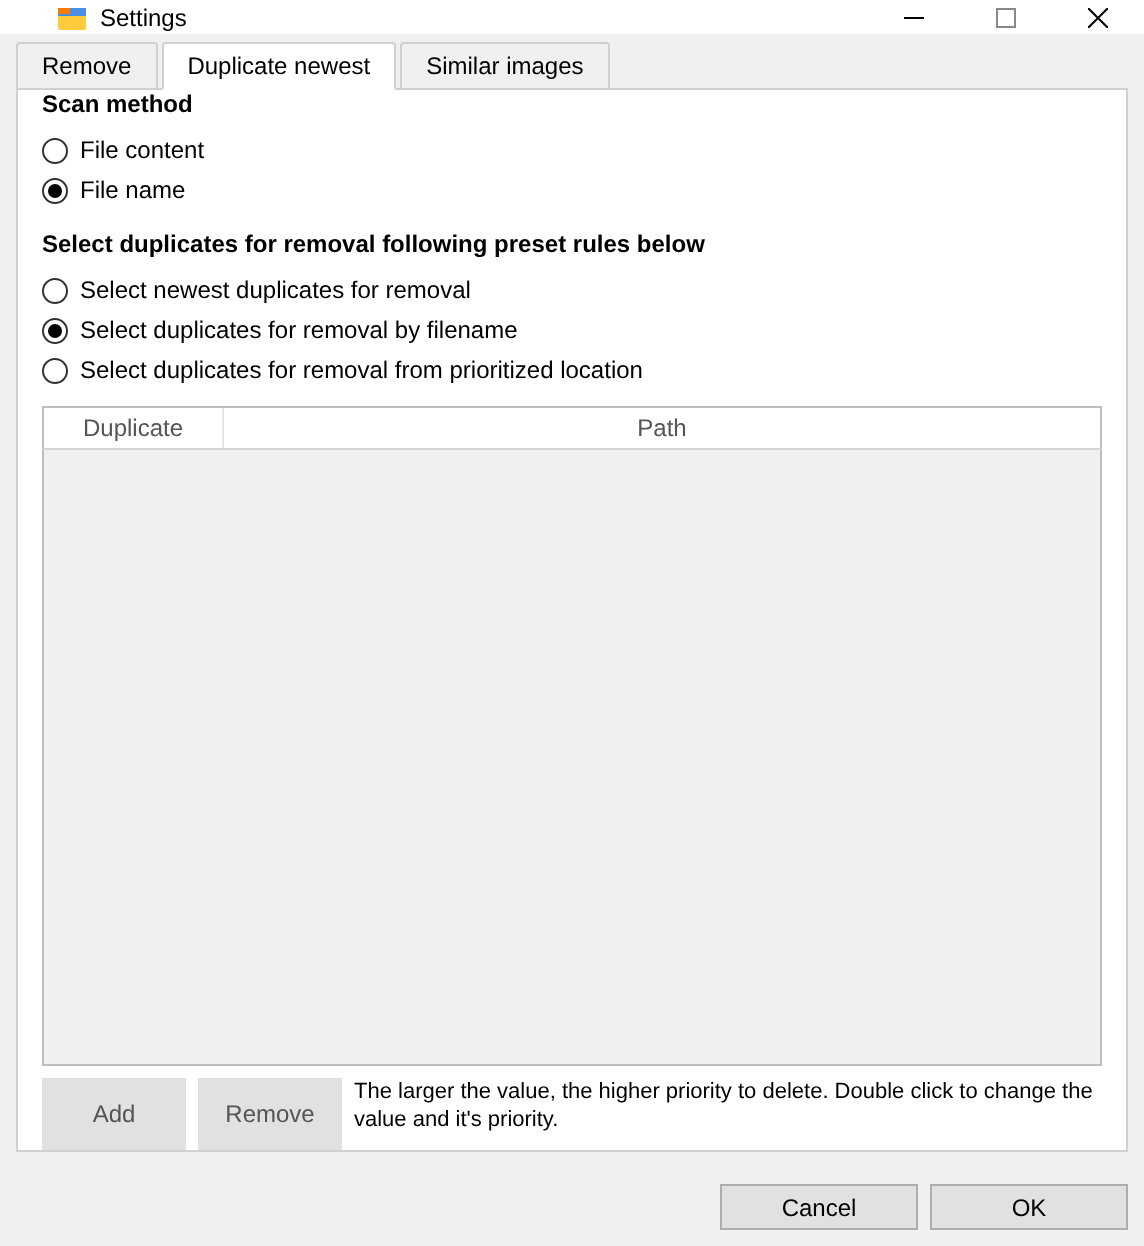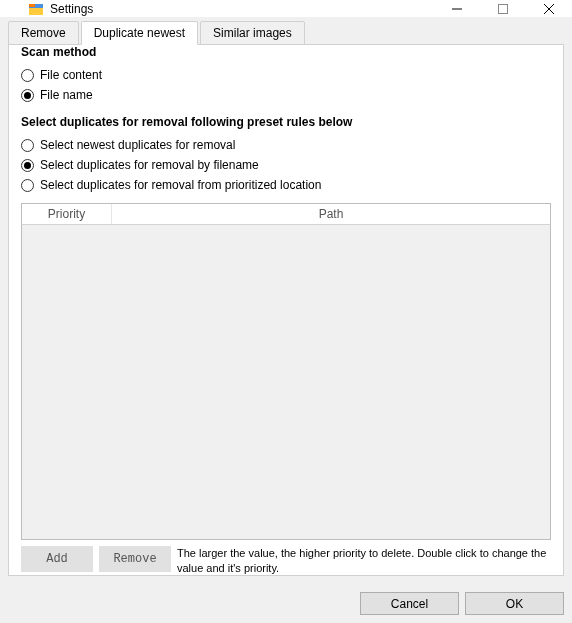--- a/index.html
+++ b/index.html
@@ -140,30 +140,29 @@
       min-height: 200px;
     }
     .bottom-row {
       display: flex;
       align-items: flex-start;
       margin-top: 6px;
       gap: 6px;
     }
     .flat-btn {
       width: 72px;
-      height: 26px;
+      height: 36px;
       background: #e1e1e1;
       border: 1px solid #e1e1e1;
       display: flex;
       align-items: center;
       justify-content: center;
       color: #555;
       cursor: default;
       font-size: 12px;
-      font-family: Liberation Mono, monospace;
     }
     .hint {
       flex: 1;
       font-size: 11px;
       color: #000;
       line-height: 1.3;
     }
     .footer {
       display: flex;
       justify-content: flex-end;
@@ -245,21 +244,21 @@
         <span class="radio checked"></span>
         <span>Select duplicates for removal by filename</span>
       </div>
       <div class="radio-row">
         <span class="radio"></span>
         <span>Select duplicates for removal from prioritized location</span>
       </div>
 
       <div class="table-wrap">
         <div class="table-header">
-          <div class="th priority">Priority</div>
+          <div class="th priority">Duplicate</div>
           <div class="th path">Path</div>
         </div>
         <div class="table-body"></div>
       </div>
 
       <div class="bottom-row">
         <div class="flat-btn">Add</div>
         <div class="flat-btn">Remove</div>
         <div class="hint">The larger the value, the higher priority to delete. Double click to change the value and it's priority.</div>
       </div>

